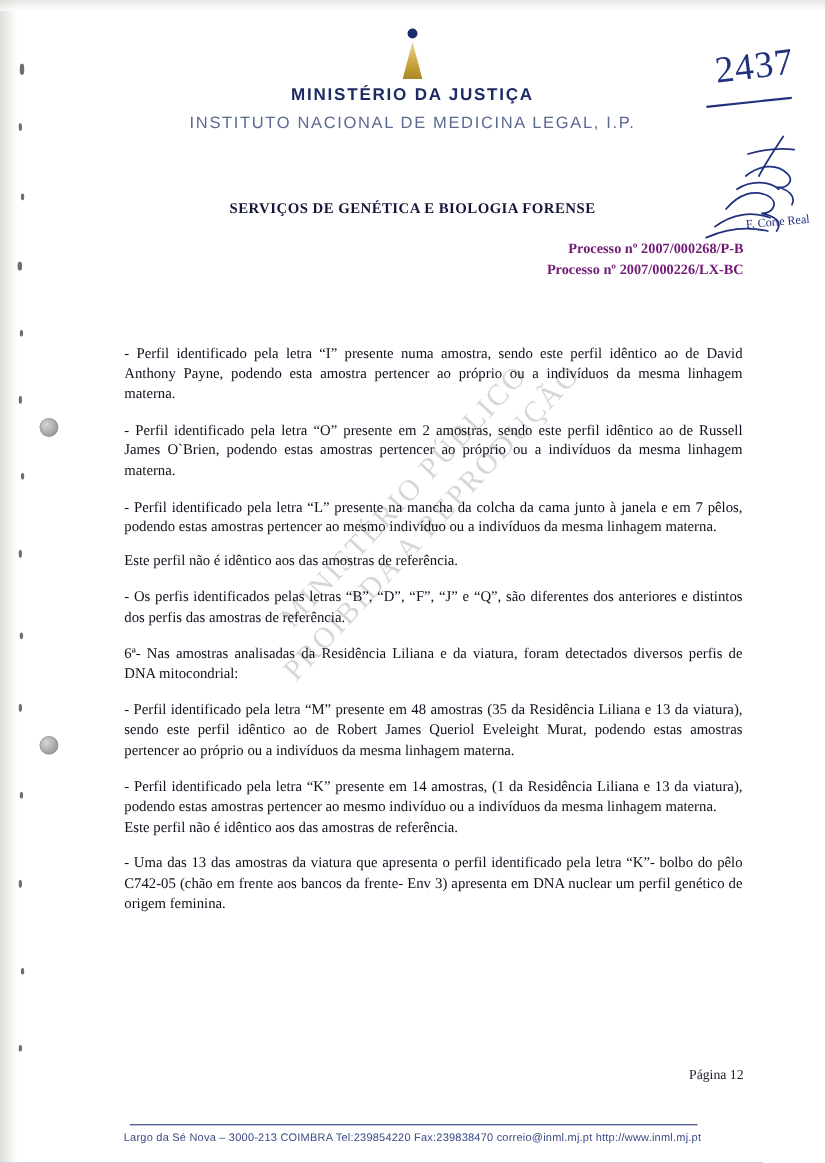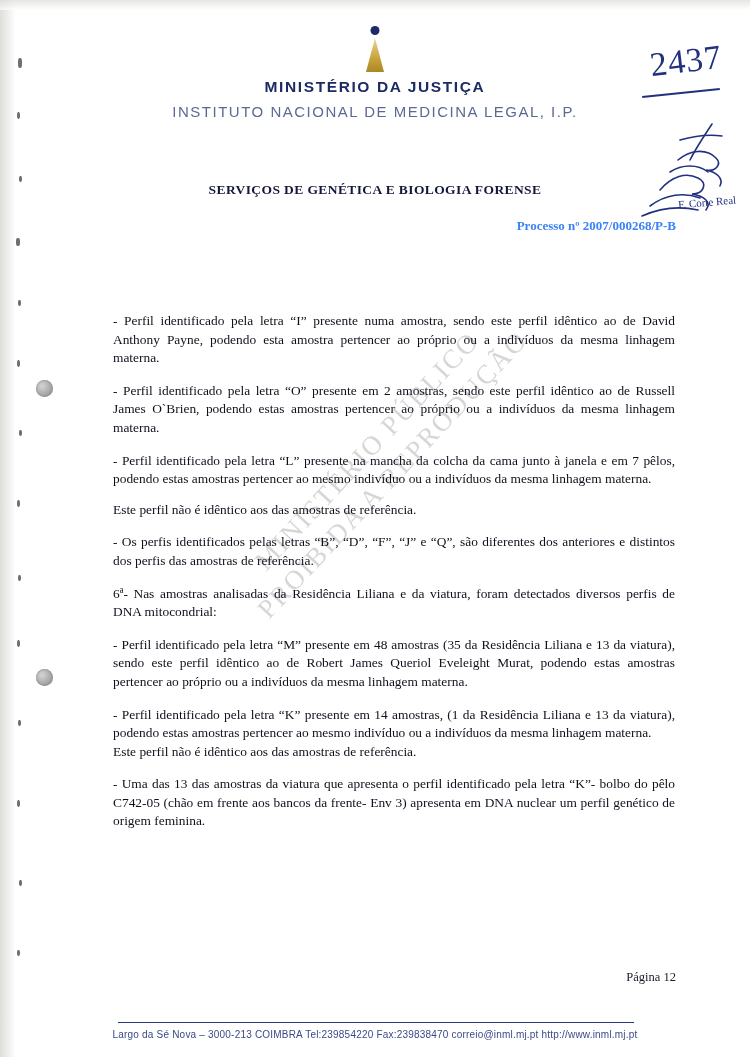--- a/index.html
+++ b/index.html
@@ -108,21 +108,21 @@
   }
   .processos {
     position: absolute;
     top: 216px;
     right: 74px;
     text-align: right;
     font-family: "Liberation Serif", serif;
     font-weight: bold;
     font-size: 13px;
     line-height: 19px;
-    color: #3b82f6;
+    color: #701a75;
   }
 
   
   .hw-number {
     position: absolute;
     top: 42px;
     right: 28px;
     font-family: "Liberation Serif", serif;
     font-size: 34px;
     color: #21317e;
@@ -252,20 +252,21 @@
       <div class="colgrad"></div>
     </div>
     <div class="ministerio">MINISTÉRIO DA JUSTIÇA</div>
     <div class="instituto">INSTITUTO NACIONAL DE MEDICINA LEGAL, I.P.</div>
   </div>
 
   <div class="servicos">SERVIÇOS DE GENÉTICA E BIOLOGIA FORENSE</div>
 
   <div class="processos">
     <div>Processo nº 2007/000268/P-B</div>
+    <div>Processo nº 2007/000226/LX-BC</div>
   </div>
 
   <div class="hw-number">2437</div>
   <div class="hw-underline"></div>
   <div class="hw-sig">
     <svg width="120" height="110" viewBox="0 0 120 110" fill="none" stroke="#21317e" stroke-width="1.6" stroke-linecap="round">
       <path d="M92 4 C84 16, 76 28, 70 40"></path>
       <path d="M60 20 C74 16, 88 14, 102 16"></path>
       <path d="M58 40 C70 30, 86 28, 96 38 C102 44, 96 52, 86 50 C96 52, 104 58, 100 66"></path>
       <path d="M50 52 C62 44, 78 44, 88 52"></path>

